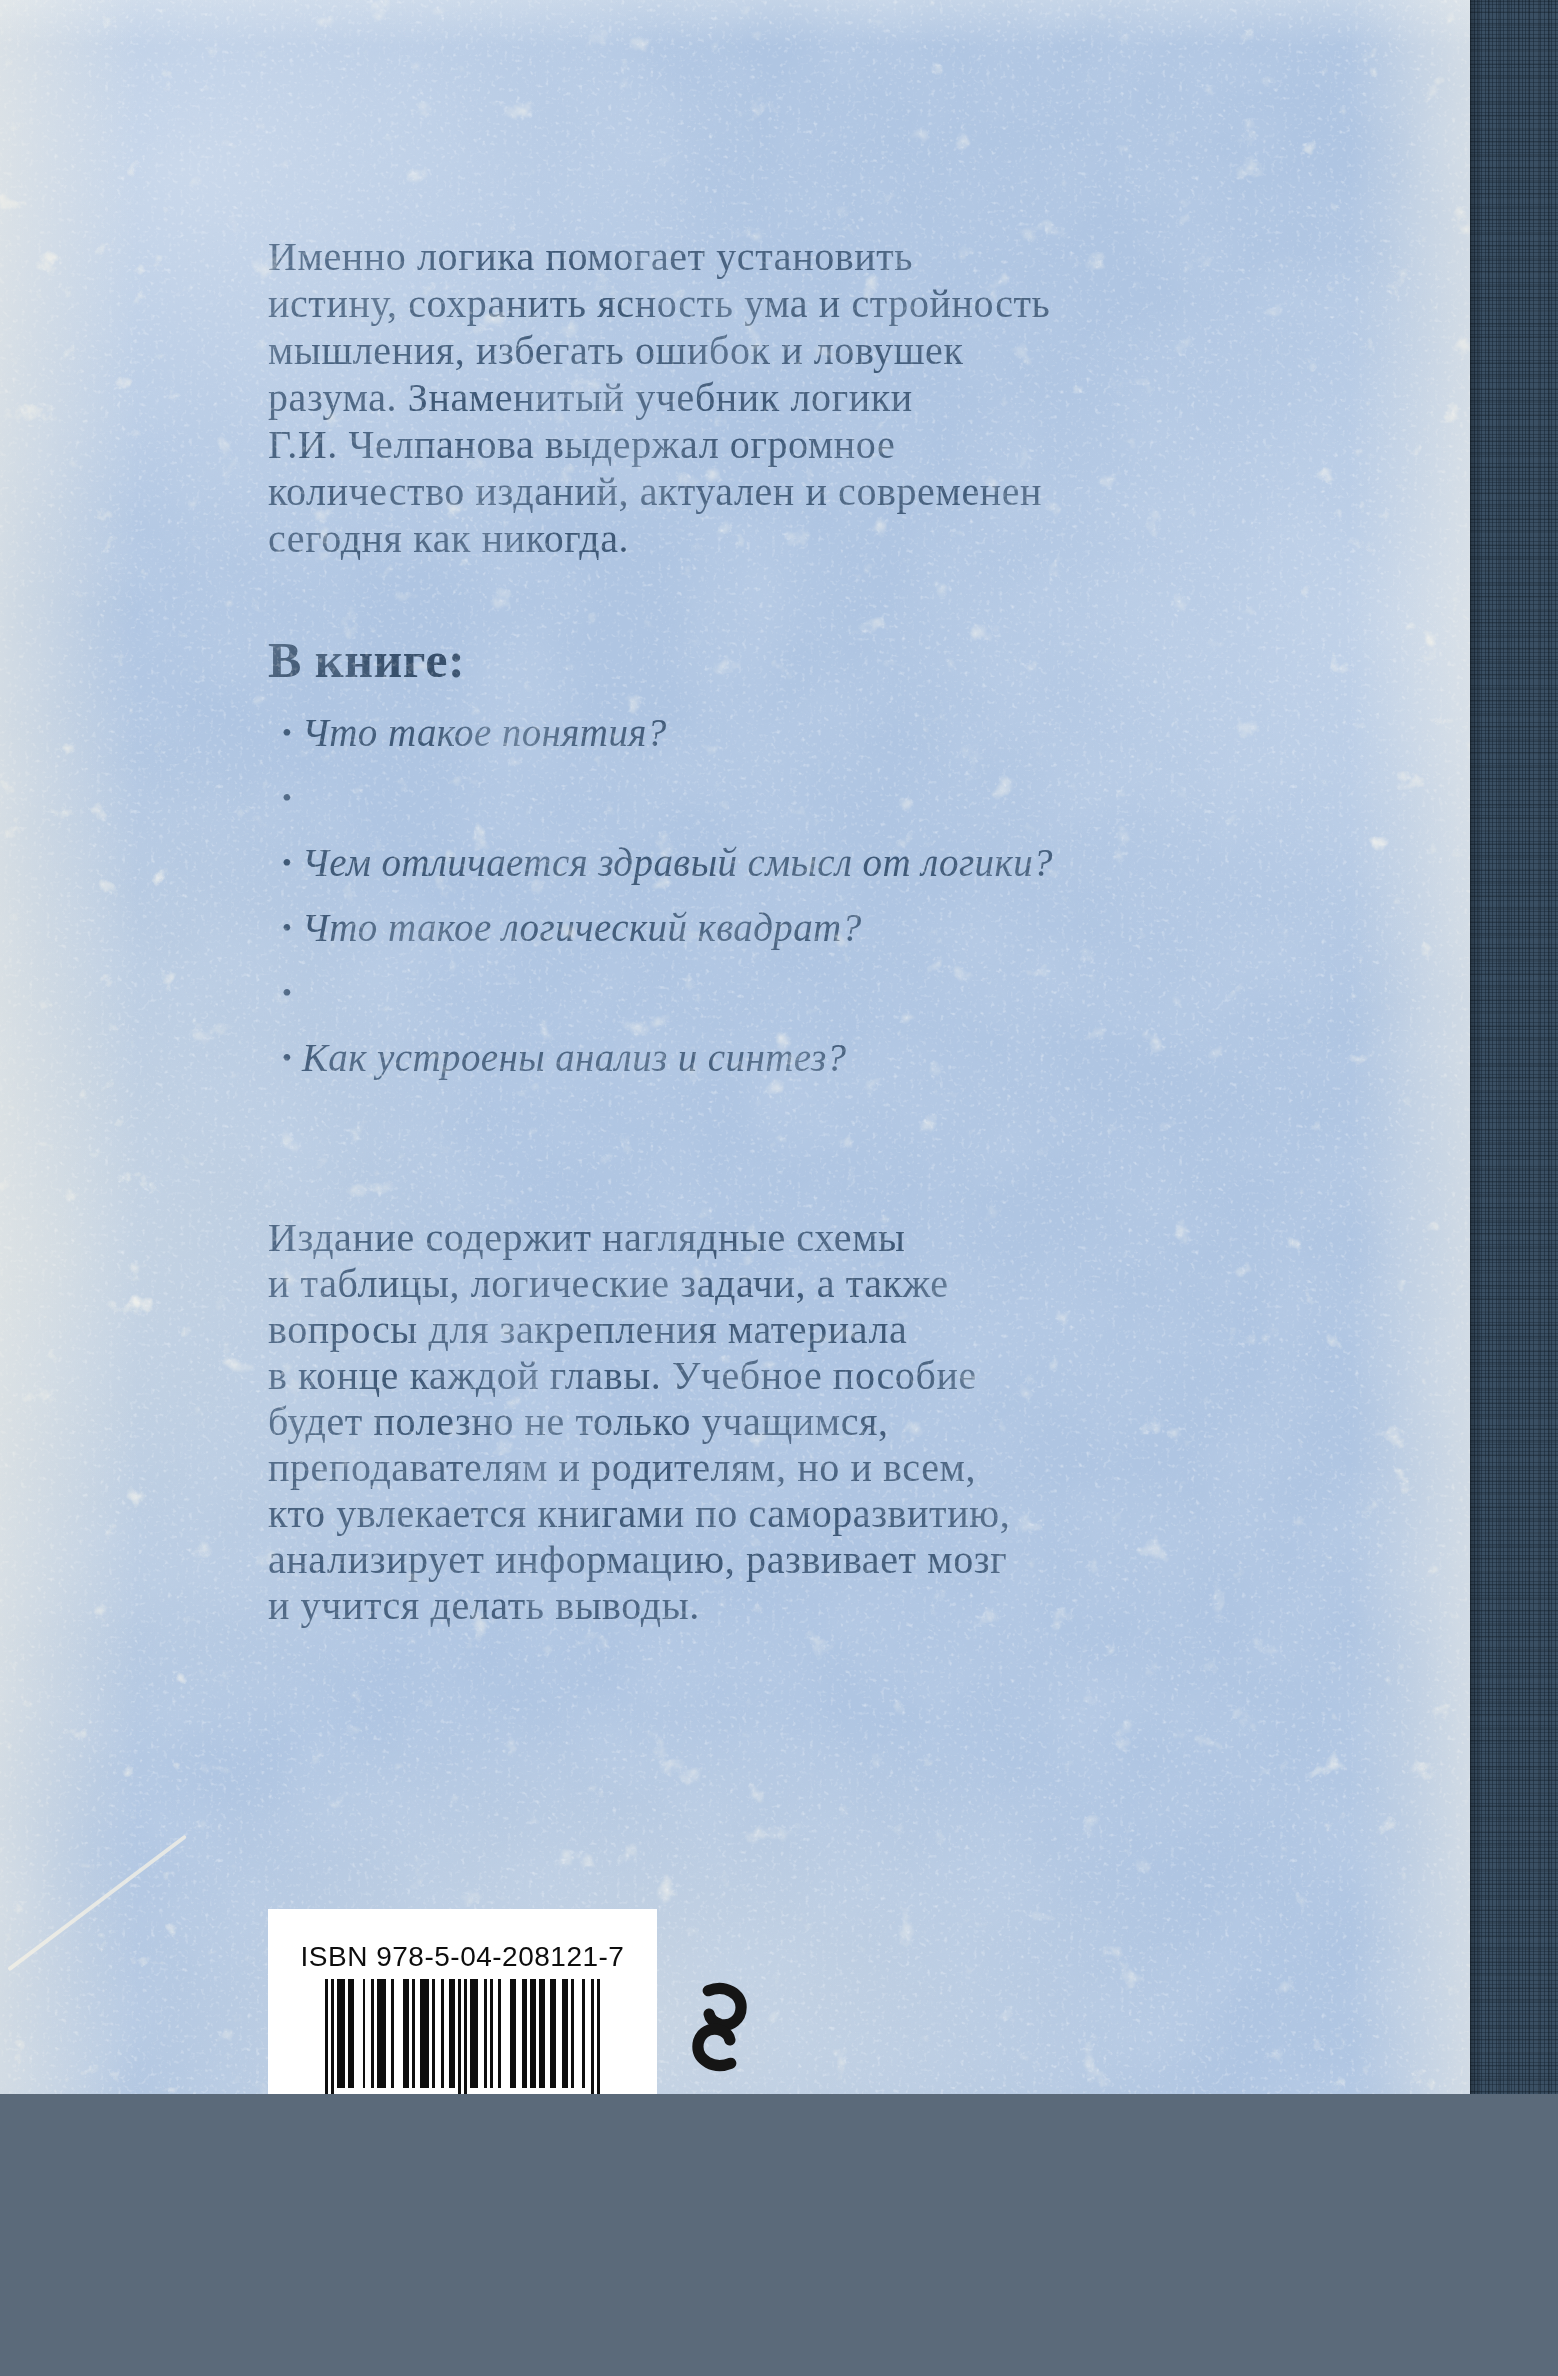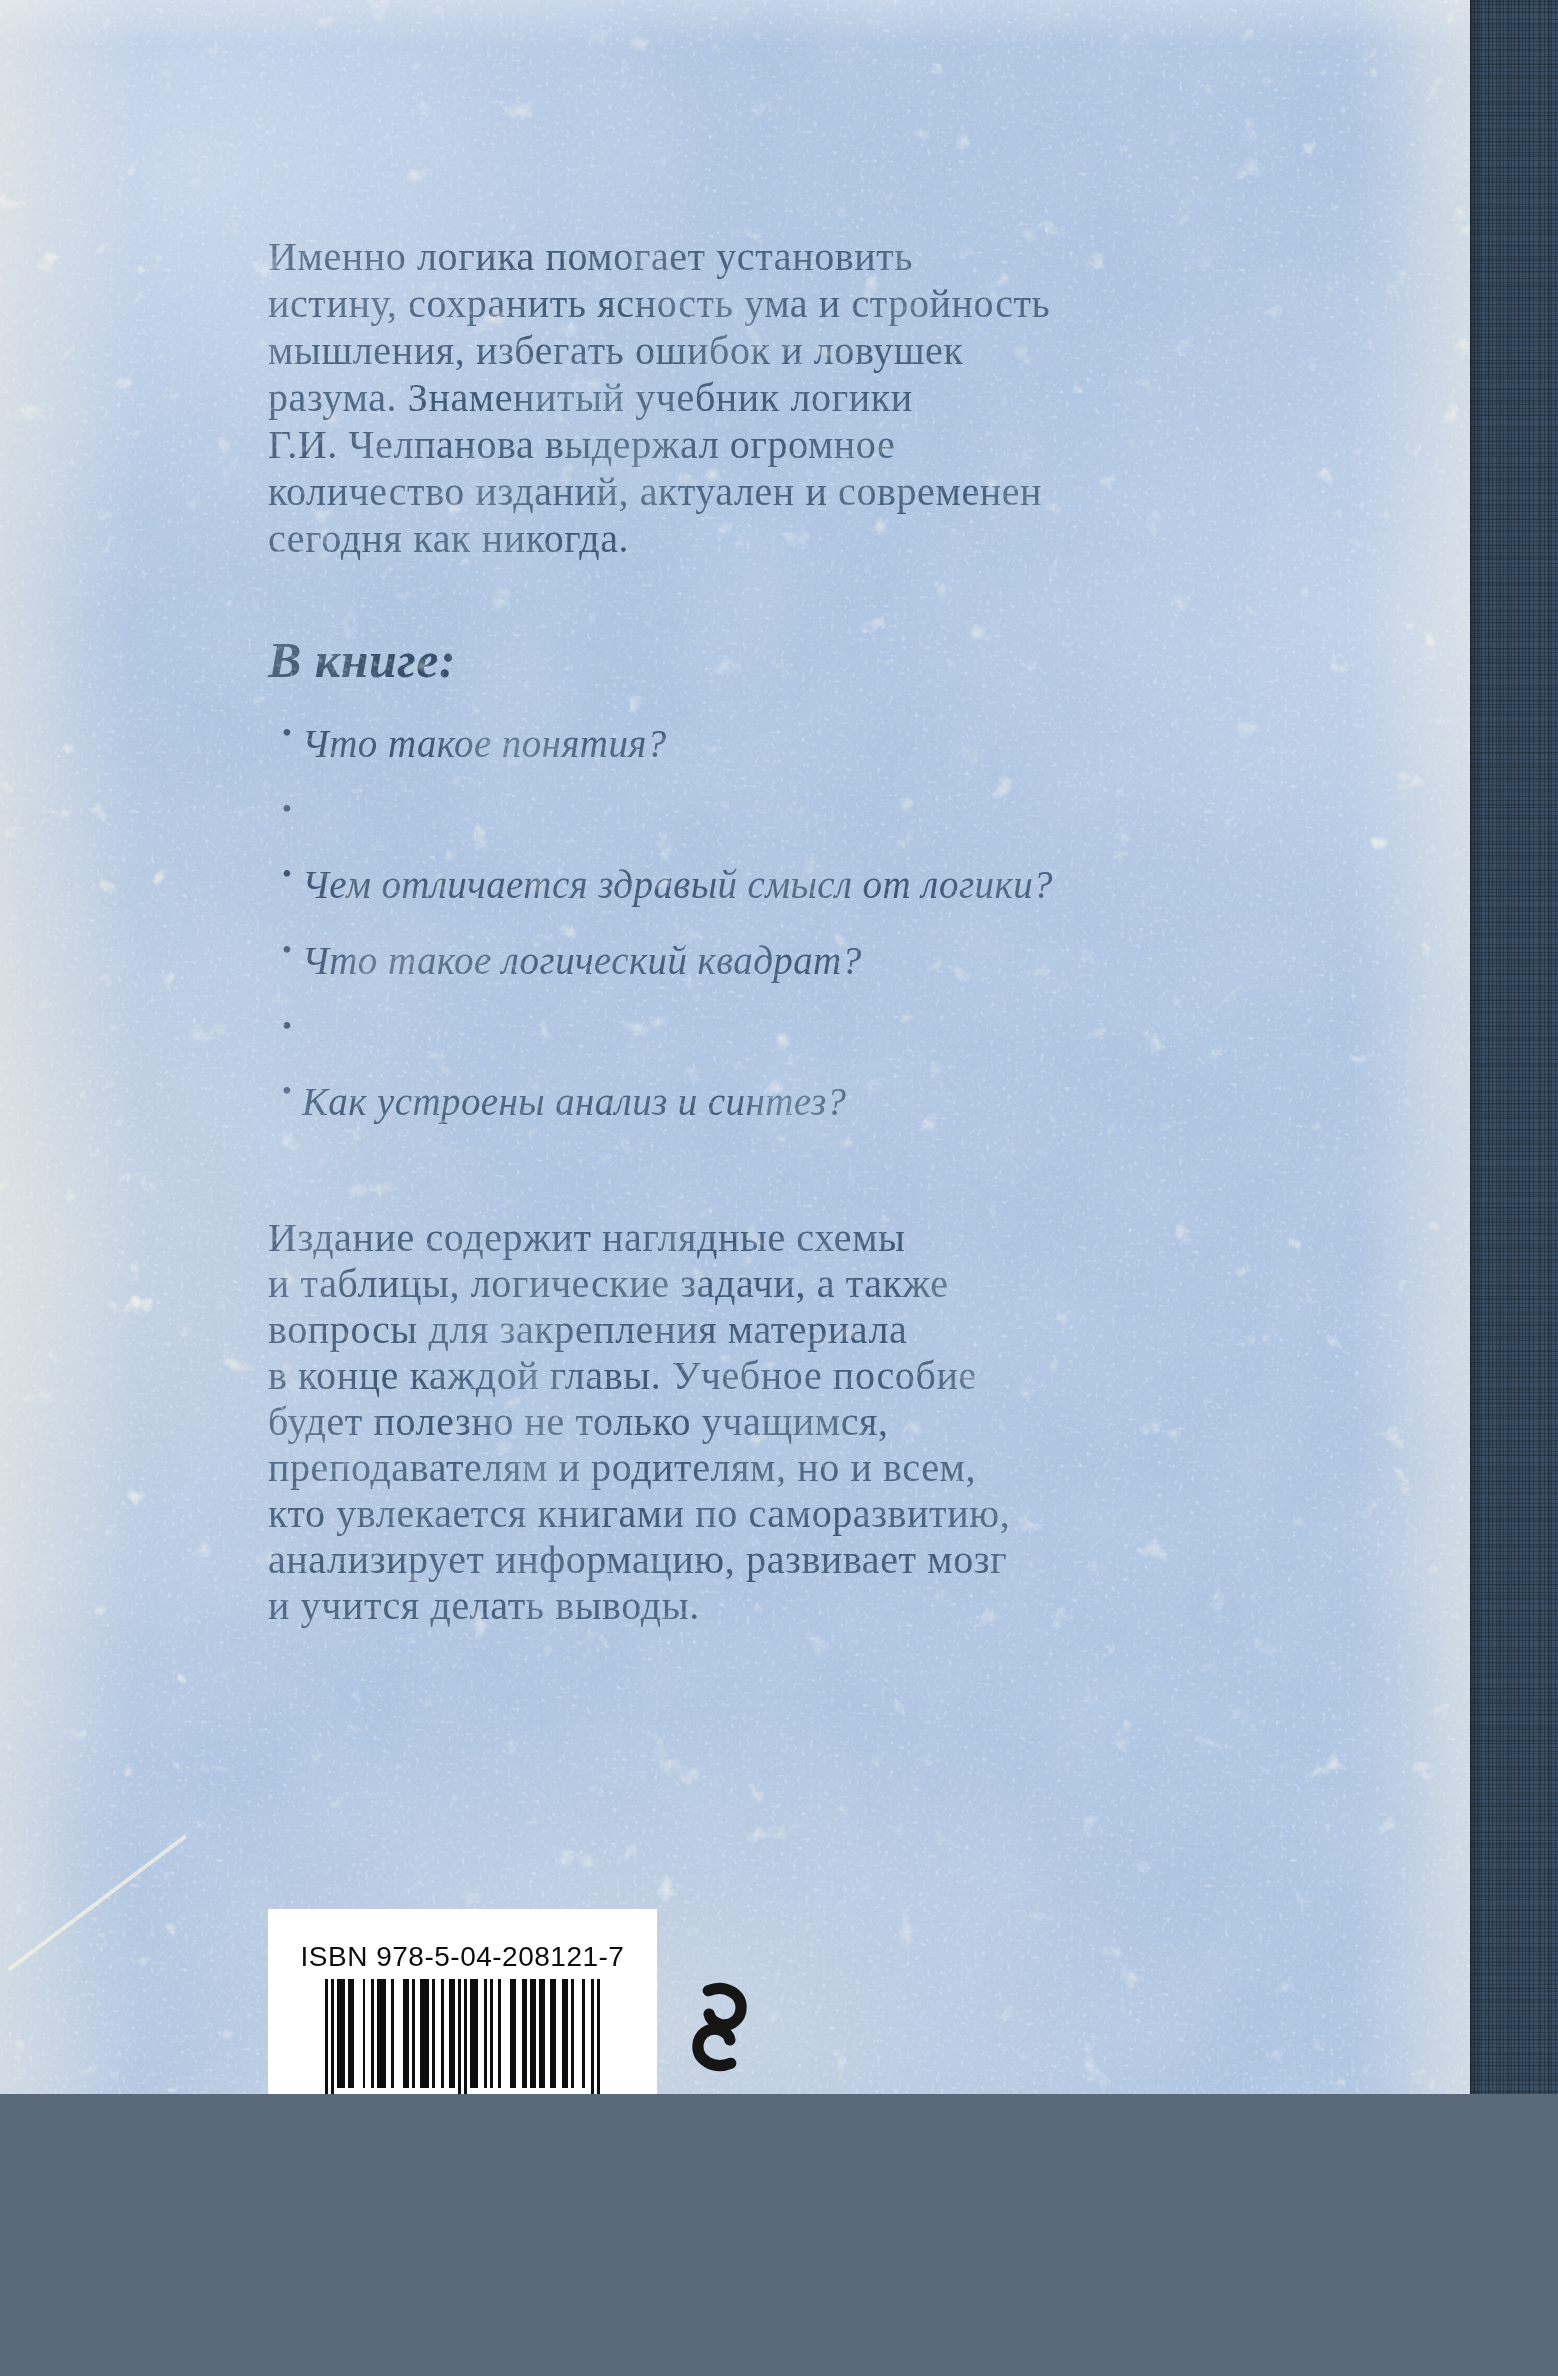--- a/index.html
+++ b/index.html
@@ -17,25 +17,25 @@
       radial-gradient(646px 831px at 4% 60%, rgba(238,238,228,.40), rgba(238,238,228,0) 70%),
       radial-gradient(738px 554px at 90% 30%, rgba(228,236,246,.35), rgba(228,236,246,0) 70%),
       radial-gradient(831px 461px at 40% 97%, rgba(240,238,228,.40), rgba(240,238,228,0) 75%),
       var(--bg);
     font-family:"Liberation Serif","DejaVu Serif",serif;
   }
   
   .content{position:absolute;z-index:2;color:var(--ink);}
   .lines{white-space:pre-line;}
   .p1{left:268px;top:233px;font-size:40px;line-height:47px;letter-spacing:0.6px;}
-  .heading{left:268px;top:633px;font-size:50px;line-height:55px;font-weight:bold;color:var(--heading_ink);letter-spacing:0.5px;font-style:italic;}
+  .heading{left:268px;top:633px;font-size:50px;line-height:55px;font-weight:bold;color:var(--heading_ink);letter-spacing:0.5px;}
   .bullets{left:268px;top:712px;width:1108px;}
   .bullet-item{display:flex;align-items:flex-start;margin-bottom:23px;}
   .dot{flex:0 0 34px;padding-left:14px;font-size:28px;line-height:42px;}
-  .bullet-text{font-size:39px;line-height:42px;font-style:italic;letter-spacing:0.4px;margin-top:11px;}
+  .bullet-text{font-size:39px;line-height:42px;font-style:italic;letter-spacing:0.4px;}
   .p2{left:268px;top:1215px;font-size:40px;line-height:46px;letter-spacing:0.6px;}
   
   .texture{position:absolute;left:0;top:0;z-index:4;pointer-events:none;}
   .edge{position:absolute;z-index:4;pointer-events:none;}
   .edge-left{left:0;top:0;width:138px;height:2377px;
     background:linear-gradient(90deg, rgba(243,240,229,.50), rgba(243,240,229,0));}
   .edge-right{right:89px;top:0;width:120px;height:2377px;
     background:linear-gradient(270deg, rgba(244,241,231,.48), rgba(244,241,231,0));}
   .edge-top{left:0;top:0;width:1559px;height:46px;
     background:linear-gradient(180deg, rgba(250,250,245,.28), rgba(250,250,245,0));}

